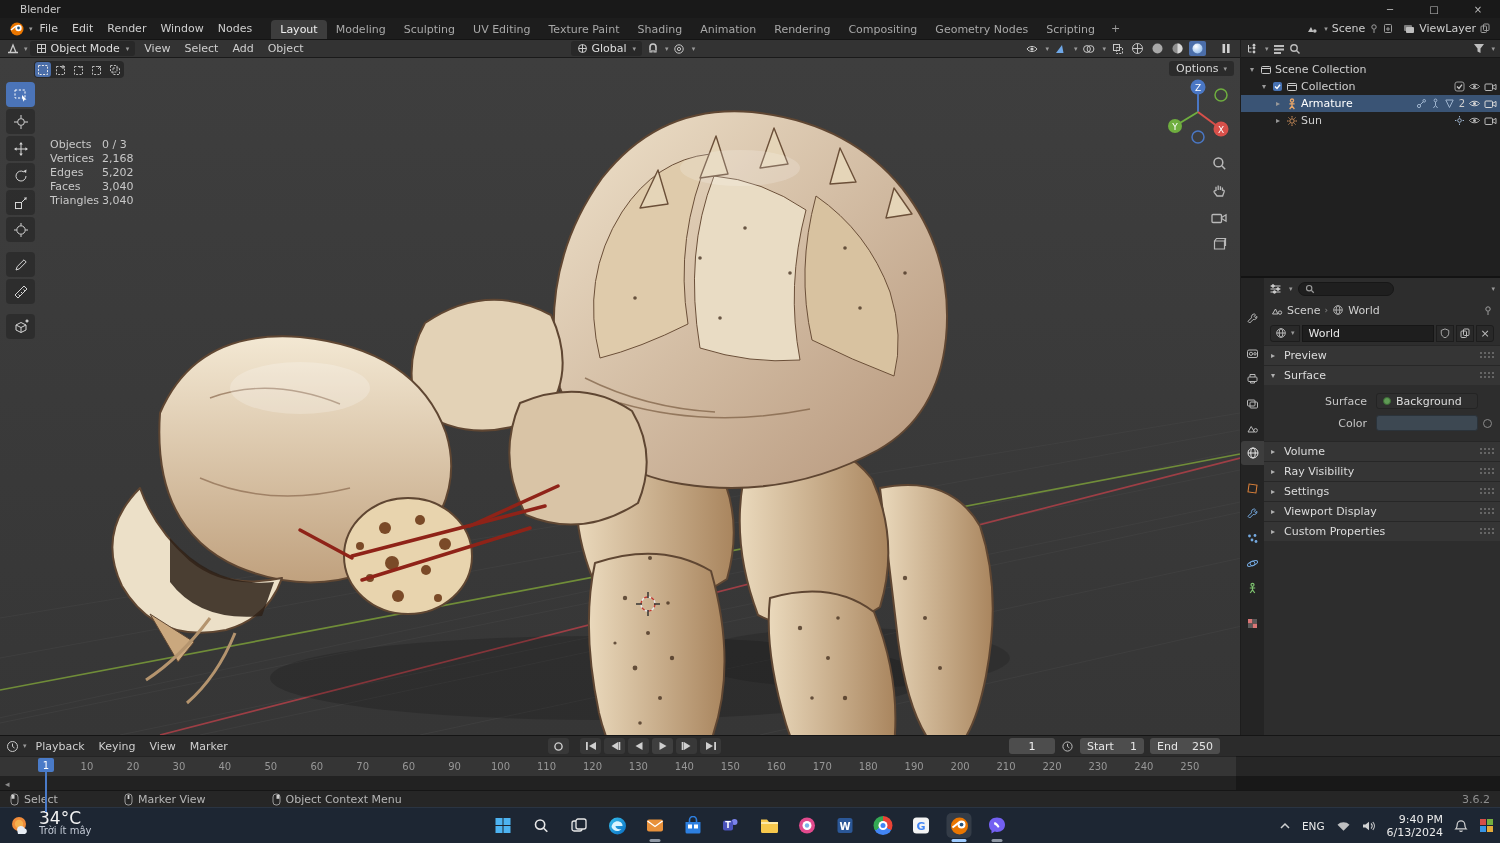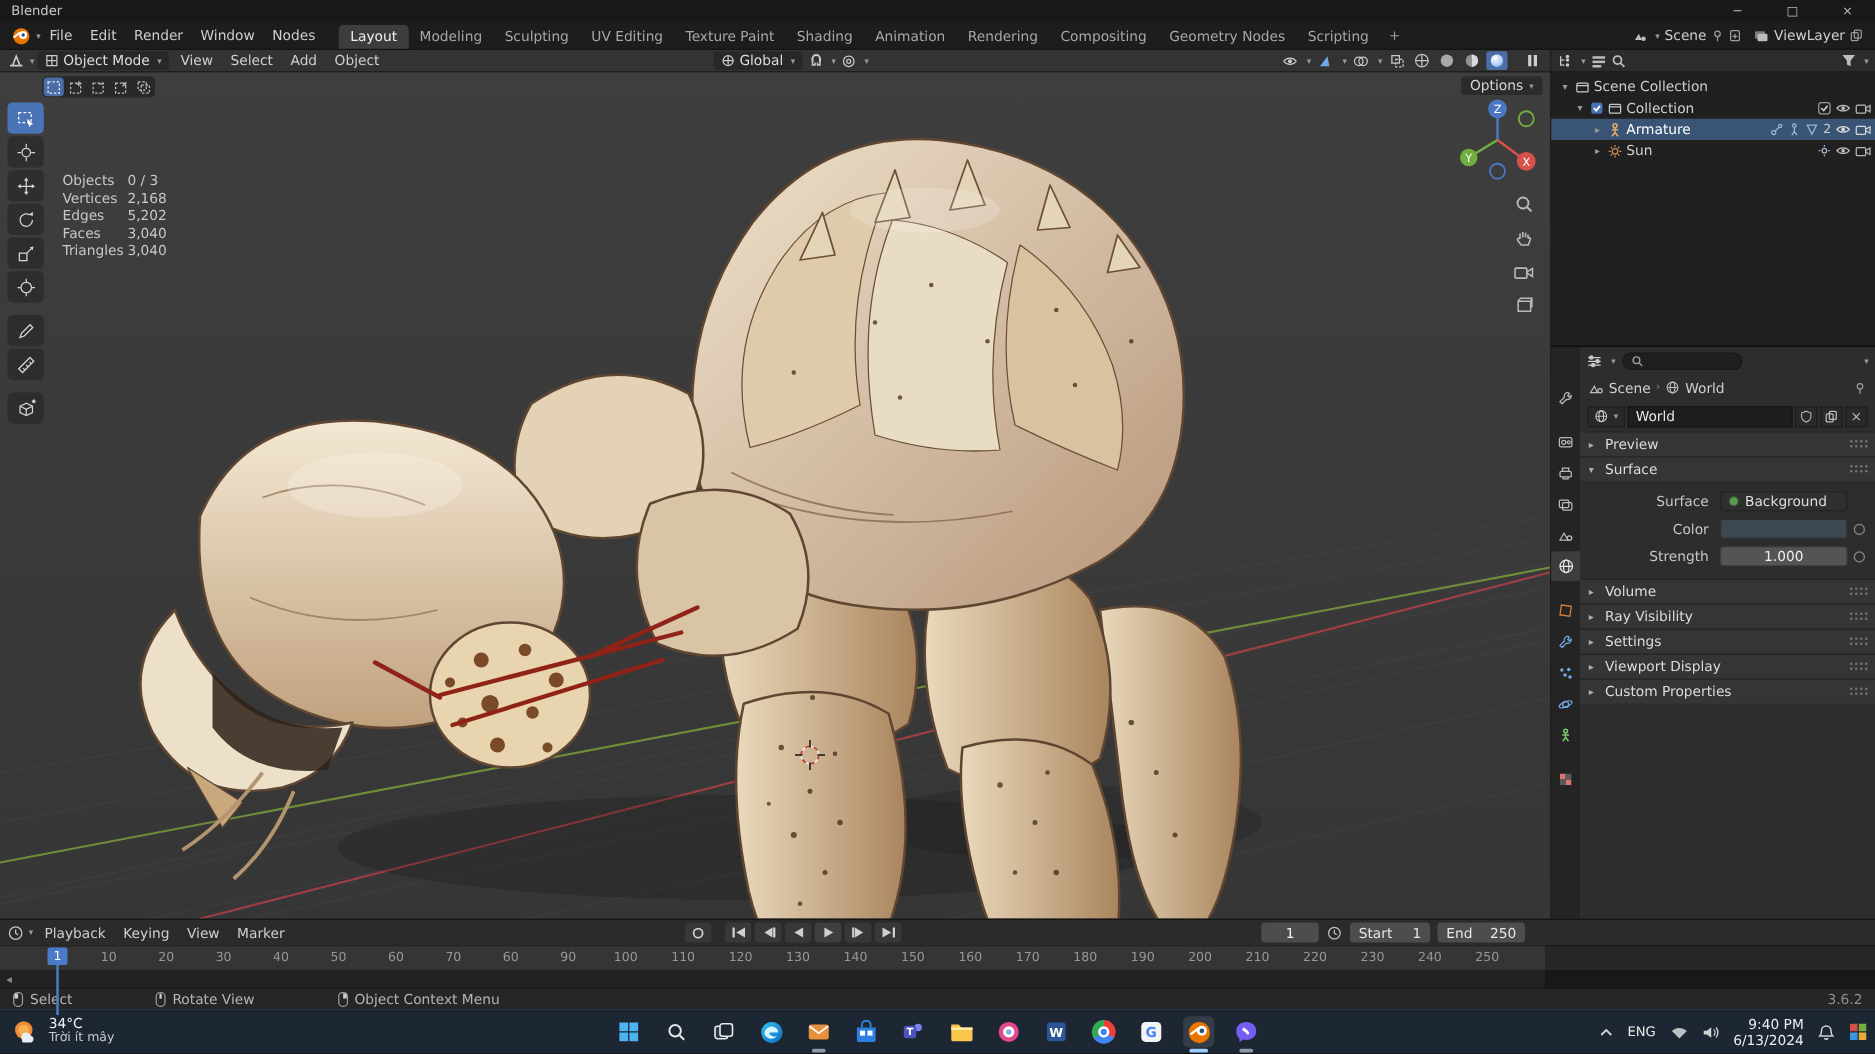--- a/index.html
+++ b/index.html
@@ -4,21 +4,21 @@
 <style>
   *{box-sizing:border-box;margin:0;padding:0}
   html,body{background:#000}
   body{font-family:"DejaVu Sans","Liberation Sans",sans-serif;font-size:11px;color:#d6d6d6;-webkit-user-select:none;user-select:none}
   .app{position:relative;width:1500px;height:843px;background:#1d1d1d;overflow:hidden}
   svg{display:block}
   .ico{display:flex;align-items:center;justify-content:center}
   .caret{font-size:7px;color:#9a9a9a;margin-left:2px}
 
   
-  .titlebar{position:absolute;left:0;top:0;width:1500px;height:18px;background:#191919;display:flex;align-items:center;padding-left:9px}
+  .titlebar{position:absolute;left:0;top:0;width:1500px;height:18px;background:#191919;display:flex;align-items:center;padding-left:20px}
   .apptitle{color:#c9c9c9;font-size:10.5px}
   .winbtns{margin-left:auto;display:flex;height:100%}
   .wbtn{width:44px;height:100%;display:flex;align-items:center;justify-content:center;color:#bdbdbd;font-size:10px}
 
   
   .menubar{position:absolute;left:0;top:18px;width:1500px;height:22px;background:#1d1d1d;display:flex;align-items:center;padding:0 6px;border-bottom:1px solid #141414}
   .blogo{width:17px;height:17px;margin:0 2px}
   .menu-item{padding:3px 7px;color:#cfcfcf;border-radius:3px;cursor:default}
   .ws-tabs{display:flex;align-items:flex-end;height:100%;margin-left:12px}
   .ws-tab{padding:3px 9px 4px;color:#a8a8a8;border-radius:4px 4px 0 0;height:19px;line-height:13px}
@@ -121,21 +121,21 @@
   .tl-sub{height:15px;background:#222;display:flex;align-items:center;padding-left:5px;color:#8b8b8b;font-size:9px}
 
   
   .statusbar{position:absolute;left:0;top:790px;width:1500px;height:17px;background:#262626;display:flex;align-items:center;padding:0 10px;color:#b5b5b5;border-top:1px solid #161616}
   .hint{display:flex;align-items:center;gap:5px;margin-right:66px}
   .version{margin-left:auto;color:#8f8f8f}
 
   
   .taskbar{position:absolute;left:0;top:807px;width:1500px;height:36px;background:#1d2633;border-top:1px solid #2a3442}
   .tb-weather{position:absolute;left:8px;top:4px;display:flex;align-items:center;gap:7px}
-  .wx-temp{color:#f2f2f2;font-size:11px;line-height:13px}
+  .wx-temp{color:#f2f2f2;font-size:17px;line-height:13px}
   .wx-desc{color:#c2c9d4;font-size:10px;line-height:12px}
   .tb-center{position:absolute;left:50%;top:0;height:100%;transform:translateX(-50%);display:flex;align-items:center;gap:13px}
   .tbic{width:25px;height:25px;border-radius:5px;display:flex;align-items:center;justify-content:center;position:relative}
   .tbic.active{background:rgba(255,255,255,.10)}
   .tbic.running::after{content:"";position:absolute;bottom:-4px;left:7px;width:11px;height:3px;border-radius:2px;background:#8f98a5}
   .tbic.active.running::after{background:#9ecbff;width:15px;left:5px}
   .tb-tray{position:absolute;right:6px;top:0;height:100%;display:flex;align-items:center;gap:11px}
   .clockblk{text-align:right;color:#ececec;font-size:11px;line-height:13px}
   .trayico{opacity:.92}
 </style>
@@ -955,27 +955,20 @@
               <span style="width:14px"></span>
             </span>
           </div>
           <div class="prow">
             <span class="plabel">Color</span>
             <span class="pctrl">
               <span class="colorfield"></span>
               <span class="animdot"></span>
             </span>
           </div>
-          <div class="prow">
-            <span class="plabel">Strength</span>
-            <span class="pctrl">
-              <span class="slider">1.000</span>
-              <span class="animdot"></span>
-            </span>
-          </div>
         </div>
         <div>
 
             <div class="panel-header">
               <span class="panel-caret">▸</span>
               <span>Volume</span>
               <span class="grip"></span>
             </div>
 
             <div class="panel-header">
@@ -1128,21 +1121,21 @@
           <rect x="1" y="1" width="7" height="11" rx="3" fill="none" stroke="#9a9a9a"></rect>
           <path d="M1.6 1.8h2.9v4h-3z" fill="#cfcfcf"></path>
         </svg>
       <span>Select</span>
     </span>
     <span class="hint">
       <svg width="9" height="13" viewBox="0 0 9 13">
           <rect x="1" y="1" width="7" height="11" rx="3" fill="none" stroke="#9a9a9a"></rect>
           <rect x="3.6" y="2" width="1.8" height="4" fill="#cfcfcf"></rect>
         </svg>
-      <span>Rotate View</span>
+      <span>Marker View</span>
     </span>
     <span class="hint">
       <svg width="9" height="13" viewBox="0 0 9 13">
           <rect x="1" y="1" width="7" height="11" rx="3" fill="none" stroke="#9a9a9a"></rect>
           <path d="M4.5 1.8h2.9v4h-2.9z" fill="#cfcfcf"></path>
         </svg>
       <span>Object Context Menu</span>
     </span>
     <span class="version">3.6.2</span>
   </div>

